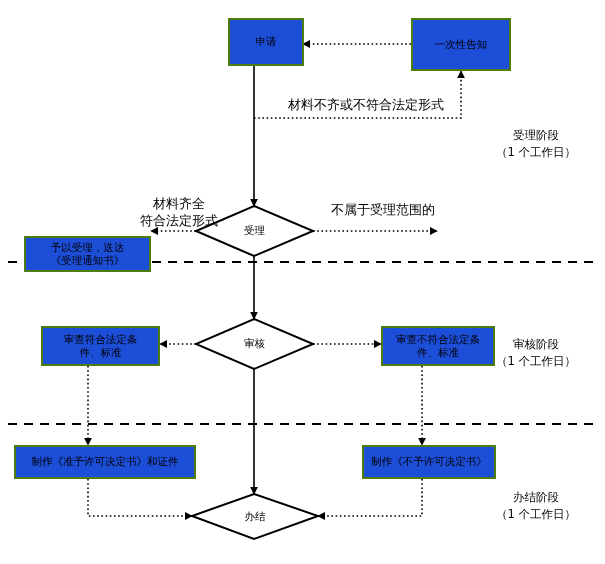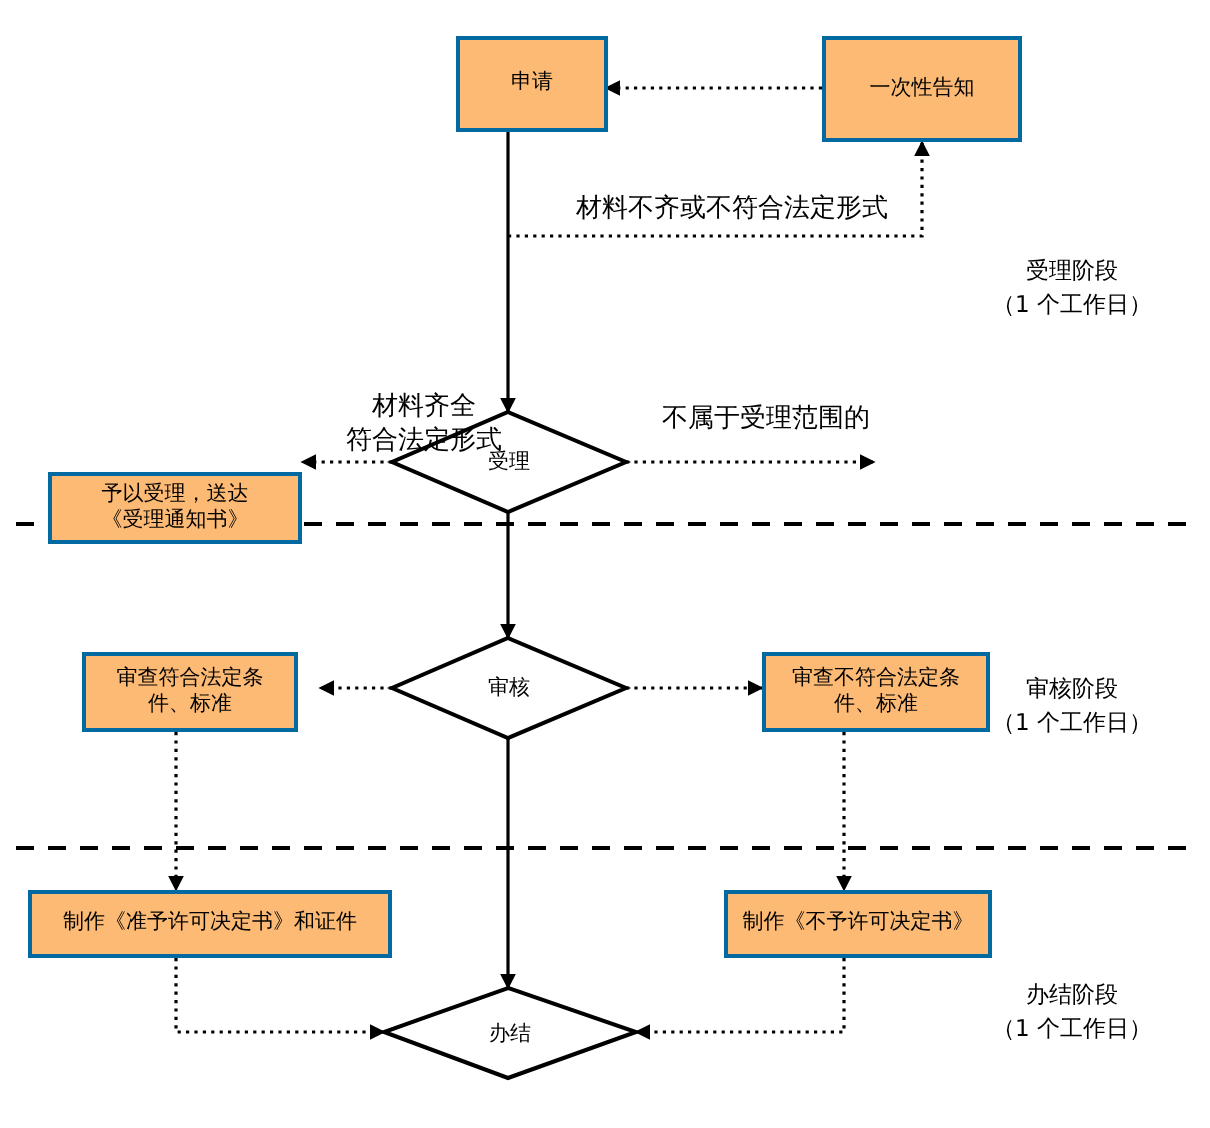--- a/index.html
+++ b/index.html
@@ -29,22 +29,22 @@
     box-sizing: border-box;
     display: flex;
     align-items: center;
     justify-content: center;
     text-align: center;
     color: #000000;
     line-height: 1.25;
     z-index: 3;
   }
   .box {
-    border: 2px solid #0369a1;
-    background: #fdba74;
+    border: 2px solid #4d7c0f;
+    background: #1d4ed8;
     font-size: 10.5px;
     padding: 2px 3px;
   }
   .diamond-wrap {
     position: absolute;
     z-index: 3;
   }
   .diamond-label {
     position: absolute;
     left: 0;
@@ -138,21 +138,21 @@
   <div class="node box" style="left:411px; top:18px; width:100px; height:53px;">
     <span>一次性告知</span>
   </div>
 
   <div class="node box" style="left:24px; top:214px; width:127px; height:36px; flex-direction:column;margin-top:22px;">
     <span>予以受理，送达</span>
     <span>《受理通知书》</span>
   </div>
 
 
-  <div class="node box" style="left:41px; top:326px; width:108px; height:40px; flex-direction:column;">
+  <div class="node box" style="left:41px; top:326px; width:119px; height:40px; flex-direction:column;">
     <span>审查符合法定条</span>
     <span>件、标准</span>
   </div>
 
   <div class="node box" style="left:381px; top:326px; width:114px; height:40px; flex-direction:column;">
     <span>审查不符合法定条</span>
     <span>件、标准</span>
   </div>
 
   <div class="node box" style="left:14px; top:445px; width:182px; height:34px;">
@@ -170,21 +170,21 @@
     <div class="diamond-label">审核</div>
   </div>
   <div class="diamond-wrap" style="left:192px; top:494px; width:126px; height:45px;">
     <div class="diamond-label">办结</div>
   </div>
 
   <div class="edge-label" style="left:288px; top:97px;">
     <span>材料不齐或不符合法定形式</span>
   </div>
 
-  <div class="edge-label" style="left:140px; top:196px;margin-left:33px;">
+  <div class="edge-label" style="left:140px; top:196px;">
     <span class="sl-line" style="display:block;">材料齐全</span>
     <span class="sl-line" style="display:block;">符合法定形式</span>
   </div>
 
   <div class="edge-label" style="left:331px; top:202px;">
     <span>不属于受理范围的</span>
   </div>
 
   <div class="stage-label" style="left:496px; top:127px;">
     <span class="sl-line">受理阶段</span>

